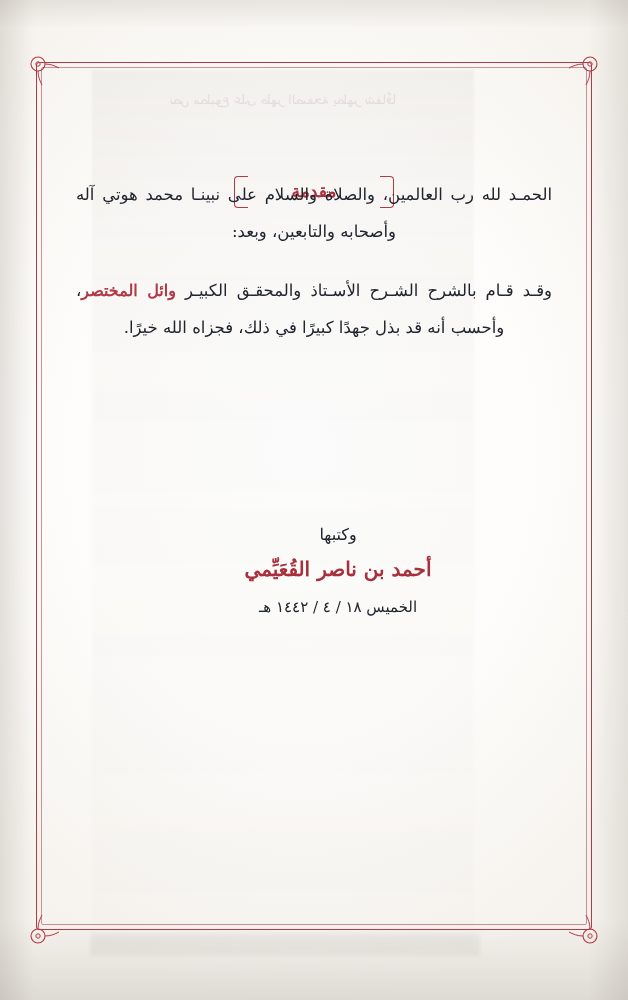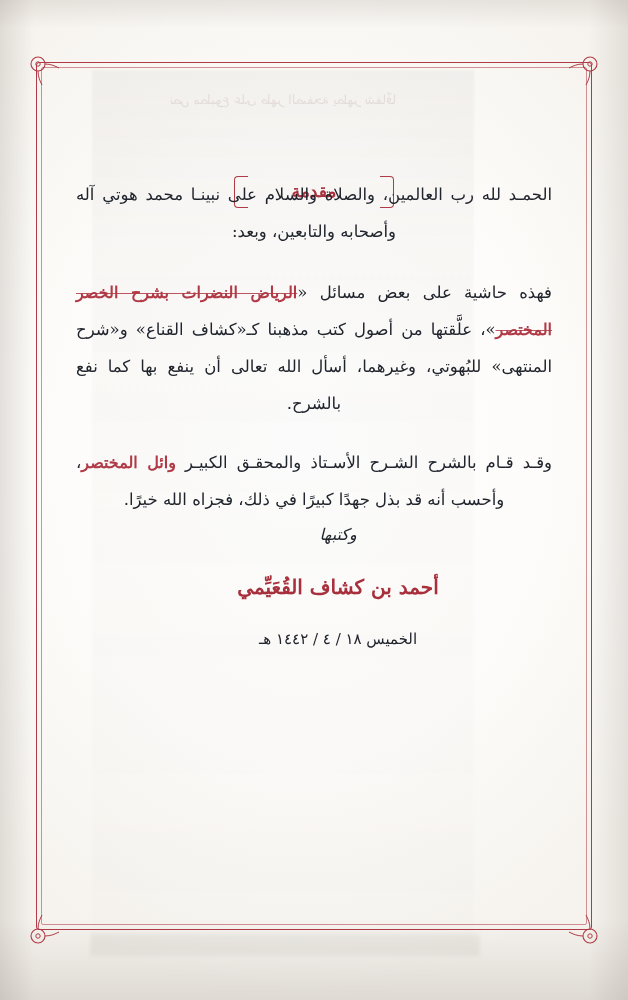--- a/index.html
+++ b/index.html
@@ -180,35 +180,34 @@
     right: 170px;
     top: 520px;
     width: 240px;
     text-align: center;
     direction: rtl;
   }
   .sign-label {
     color: #20242c;
     font-size: 16px;
     line-height: 30px;
-    margin-bottom: 20px;
-    font-style: italic;
+    margin-bottom: 2px;
   }
   .sign-name {
     color: #a8303d;
     font-size: 20px;
     font-weight: bold;
     line-height: 34px;
     letter-spacing: 0.3px;
   }
   .sign-date {
     color: #20242c;
     font-size: 15px;
     line-height: 30px;
-    margin-top: 20px;
+    margin-top: 6px;
     direction: rtl;
   }
 </style>
 </head>
 <body>
 
 <div class="page">
 
   <div class="bleed"></div>
   <div class="bleed-text">نص مطبوع على ظهر الصفحة يظهر شفافًا</div>
@@ -254,27 +253,24 @@
       <path d="M9 16 C9 22, 11 26, 13 30" fill="none" stroke="#b03a46" stroke-width="1"></path>
     </svg>
   </div>
 
   <div class="heading-wrap">
     <div class="heading">مقدمة</div>
   </div>
 
   <div class="body">
     <p class="para p1">الحمـد لله رب العالمين، والصلاة والسلام على نبينـا محمد هوتي آله وأصحابه والتابعين، وبعد:</p>
-    <p class="para p2">
-      <span>فهذه حاشية على بعض مسائل «</span><span class="red-script strike">الرياض النضرات بشرح الخصر المختصر</span><span>»، علَّقتها من أصول كتب مذهبنا كـ«كشاف القناع» و«شرح المنتهى» للبُهوتي، وغيرهما، أسأل الله تعالى أن ينفع بها كما نفع بالشرح.</span>
-    </p>
     <p class="para p3">
       <span>وقـد قـام بالشرح الشـرح الأسـتاذ والمحقـق الكبيـر </span><span class="red-script">وائل المختصر</span><span>، وأحسب أنه قد بذل جهدًا كبيرًا في ذلك، فجزاه الله خيرًا.</span>
     </p>
   </div>
 
   <div class="sign">
     <div class="sign-label">وكتبها</div>
-    <div class="sign-name">أحمد بن كشاف القُعَيِّمي</div>
+    <div class="sign-name">أحمد بن ناصر القُعَيِّمي</div>
     <div class="sign-date">الخميس ١٨ / ٤ / ١٤٤٢ هـ</div>
   </div>
 
 </div>
 
 </body></html>

